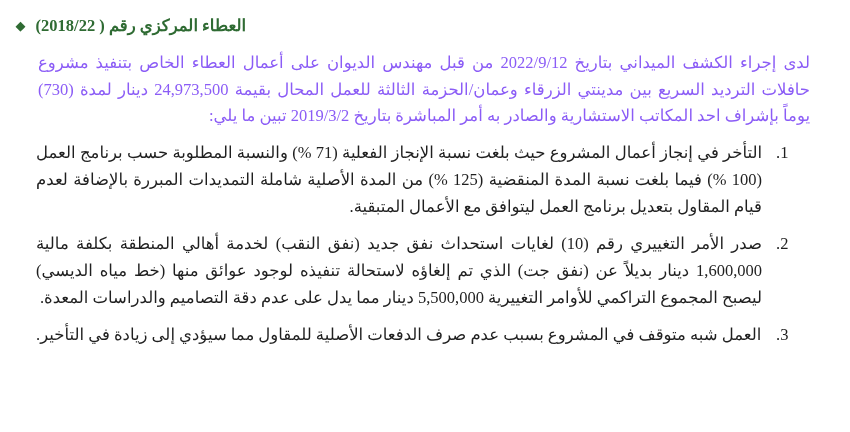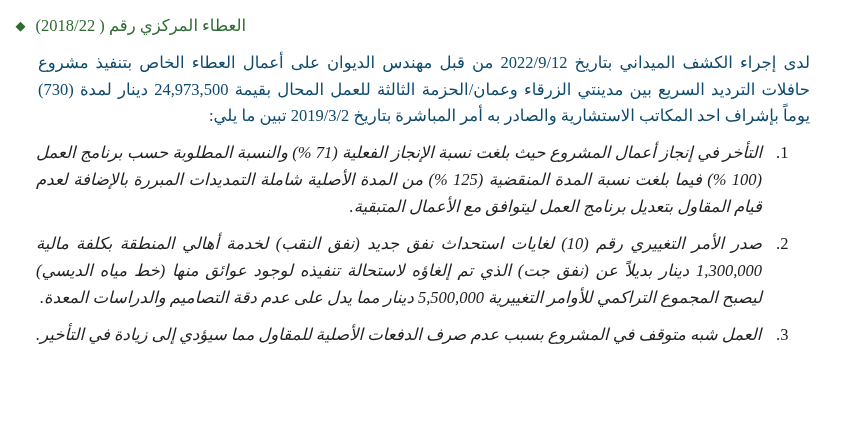--- a/index.html
+++ b/index.html
@@ -33,34 +33,34 @@
     padding-right: 570px;
   }
   .bullet-diamond {
     color: #2f6b33;
     font-size: 13px;
     line-height: 1;
     transform: translateY(-1px);
   }
   .heading-text {
     color: #2f6b33;
-    font-weight: normal;
+    font-weight: bold;
     font-size: 16.5px;
     white-space: nowrap;
     letter-spacing: 0;
   }
 
   
   .intro {
     margin: 14px 0 0 0;
     font-size: 16.5px;
     line-height: 1.62;
     text-align: justify;
     text-align-last: right;
-    color: #0c4a6e;
+    color: #8b5cf6;
     padding: 0 6px 0 4px;
   }
 
   
   ol.items {
     list-style: none;
     margin: 10px 0 0 0;
     padding: 0;
   }
   ol.items > li {
@@ -80,21 +80,20 @@
     color: #1f1f1f;
   }
   .item-body {
     flex: 1 1 auto;
     font-size: 16.5px;
     line-height: 1.62;
     text-align: justify;
     text-align-last: right;
     color: #1f1f1f;
     padding-left: 2px;
-    font-style: italic;
   }
   .item-body.last {
     text-align-last: left;
   }
 </style>
 </head>
 <body>
 
 <div class="page">
 
@@ -105,21 +104,21 @@
 
   <p class="intro">لدى إجراء الكشف الميداني بتاريخ 2022/9/12 من قبل مهندس الديوان على أعمال العطاء الخاص بتنفيذ مشروع حافلات الترديد السريع بين مدينتي الزرقاء وعمان/الحزمة الثالثة للعمل المحال بقيمة 24,973,500 دينار لمدة (730) يوماً بإشراف احد المكاتب الاستشارية والصادر به أمر المباشرة بتاريخ 2019/3/2 تبين ما يلي:</p>
 
   <ol class="items">
     <li>
       <span class="item-num">1.</span>
       <span class="item-body">التأخر في إنجاز أعمال المشروع حيث بلغت نسبة الإنجاز الفعلية (71 %) والنسبة المطلوبة حسب برنامج العمل (100 %) فيما بلغت نسبة المدة المنقضية (125 %) من المدة الأصلية شاملة التمديدات المبررة بالإضافة لعدم قيام المقاول بتعديل برنامج العمل ليتوافق مع الأعمال المتبقية.</span>
     </li>
     <li>
       <span class="item-num">2.</span>
-      <span class="item-body">صدر الأمر التغييري رقم (10) لغايات استحداث نفق جديد (نفق النقب) لخدمة أهالي المنطقة بكلفة مالية 1,300,000 دينار بديلاً عن (نفق جت) الذي تم إلغاؤه لاستحالة تنفيذه لوجود عوائق منها (خط مياه الديسي) ليصبح المجموع التراكمي للأوامر التغييرية 5,500,000 دينار مما يدل على عدم دقة التصاميم والدراسات المعدة.</span>
+      <span class="item-body">صدر الأمر التغييري رقم (10) لغايات استحداث نفق جديد (نفق النقب) لخدمة أهالي المنطقة بكلفة مالية 1,600,000 دينار بديلاً عن (نفق جت) الذي تم إلغاؤه لاستحالة تنفيذه لوجود عوائق منها (خط مياه الديسي) ليصبح المجموع التراكمي للأوامر التغييرية 5,500,000 دينار مما يدل على عدم دقة التصاميم والدراسات المعدة.</span>
     </li>
     <li>
       <span class="item-num">3.</span>
       <span class="item-body last">العمل شبه متوقف في المشروع بسبب عدم صرف الدفعات الأصلية للمقاول مما سيؤدي إلى زيادة في التأخير.</span>
     </li>
   </ol>
 
 </div>
 
 </body></html>

